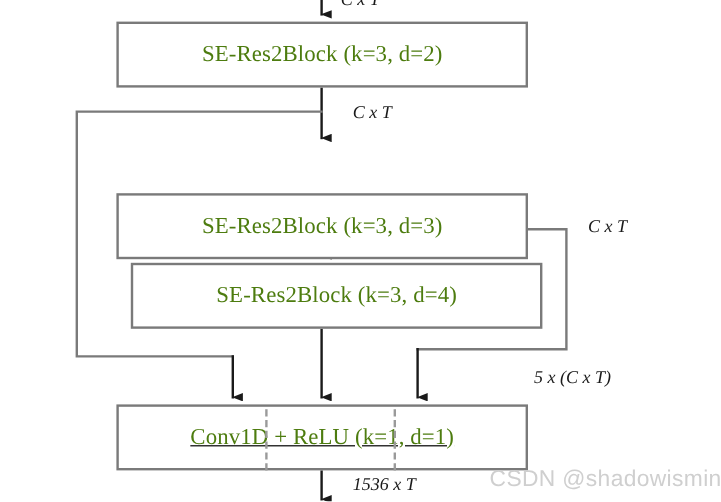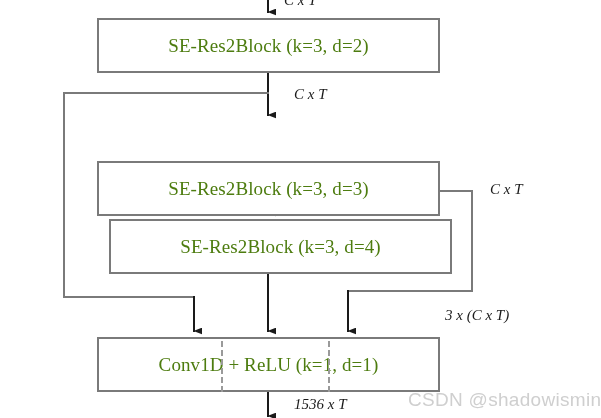--- a/index.html
+++ b/index.html
@@ -99,31 +99,31 @@
   </div>
 
   <div class="node-box" style="left:97px; top:121px; width:343px; height:55px;margin-top:40px;">
     <span class="node-label">SE-Res2Block (k=3, d=3)</span>
   </div>
 
   <div class="node-box" style="left:109px; top:219px; width:343px; height:55px;">
     <span class="node-label">SE-Res2Block (k=3, d=4)</span>
   </div>
 
-  <div class="node-box" style="left:97px; top:337px; width:343px; height:55px;">
+  <div class="node-box" style="left:97px; top:337px; width:343px; height:55px;text-decoration:underline;">
     <span class="node-label">Conv1D + ReLU (k=1, d=1)</span>
     <div class="dash-line" style="left:122px; top:2px; height:51px;"></div>
     <div class="dash-line" style="left:229px; top:2px; height:51px;"></div>
   </div>
 
   <div class="edge-label" style="left:284px; top:-8px;">C x T</div>
 
   <div class="edge-label" style="left:294px; top:86px;">C x T</div>
 
   <div class="edge-label" style="left:490px; top:181px;">C x T</div>
 
-  <div class="edge-label" style="left:445px; top:307px;">3 x (C x T)</div>
+  <div class="edge-label" style="left:445px; top:307px;">5 x (C x T)</div>
 
   <div class="edge-label" style="left:294px; top:396px;text-align:right;">1536 x T</div>
 
   <div id="watermark" style="left:408px; top:389px;">CSDN @shadowismine</div>
 
 </div>
 
 </body></html>

